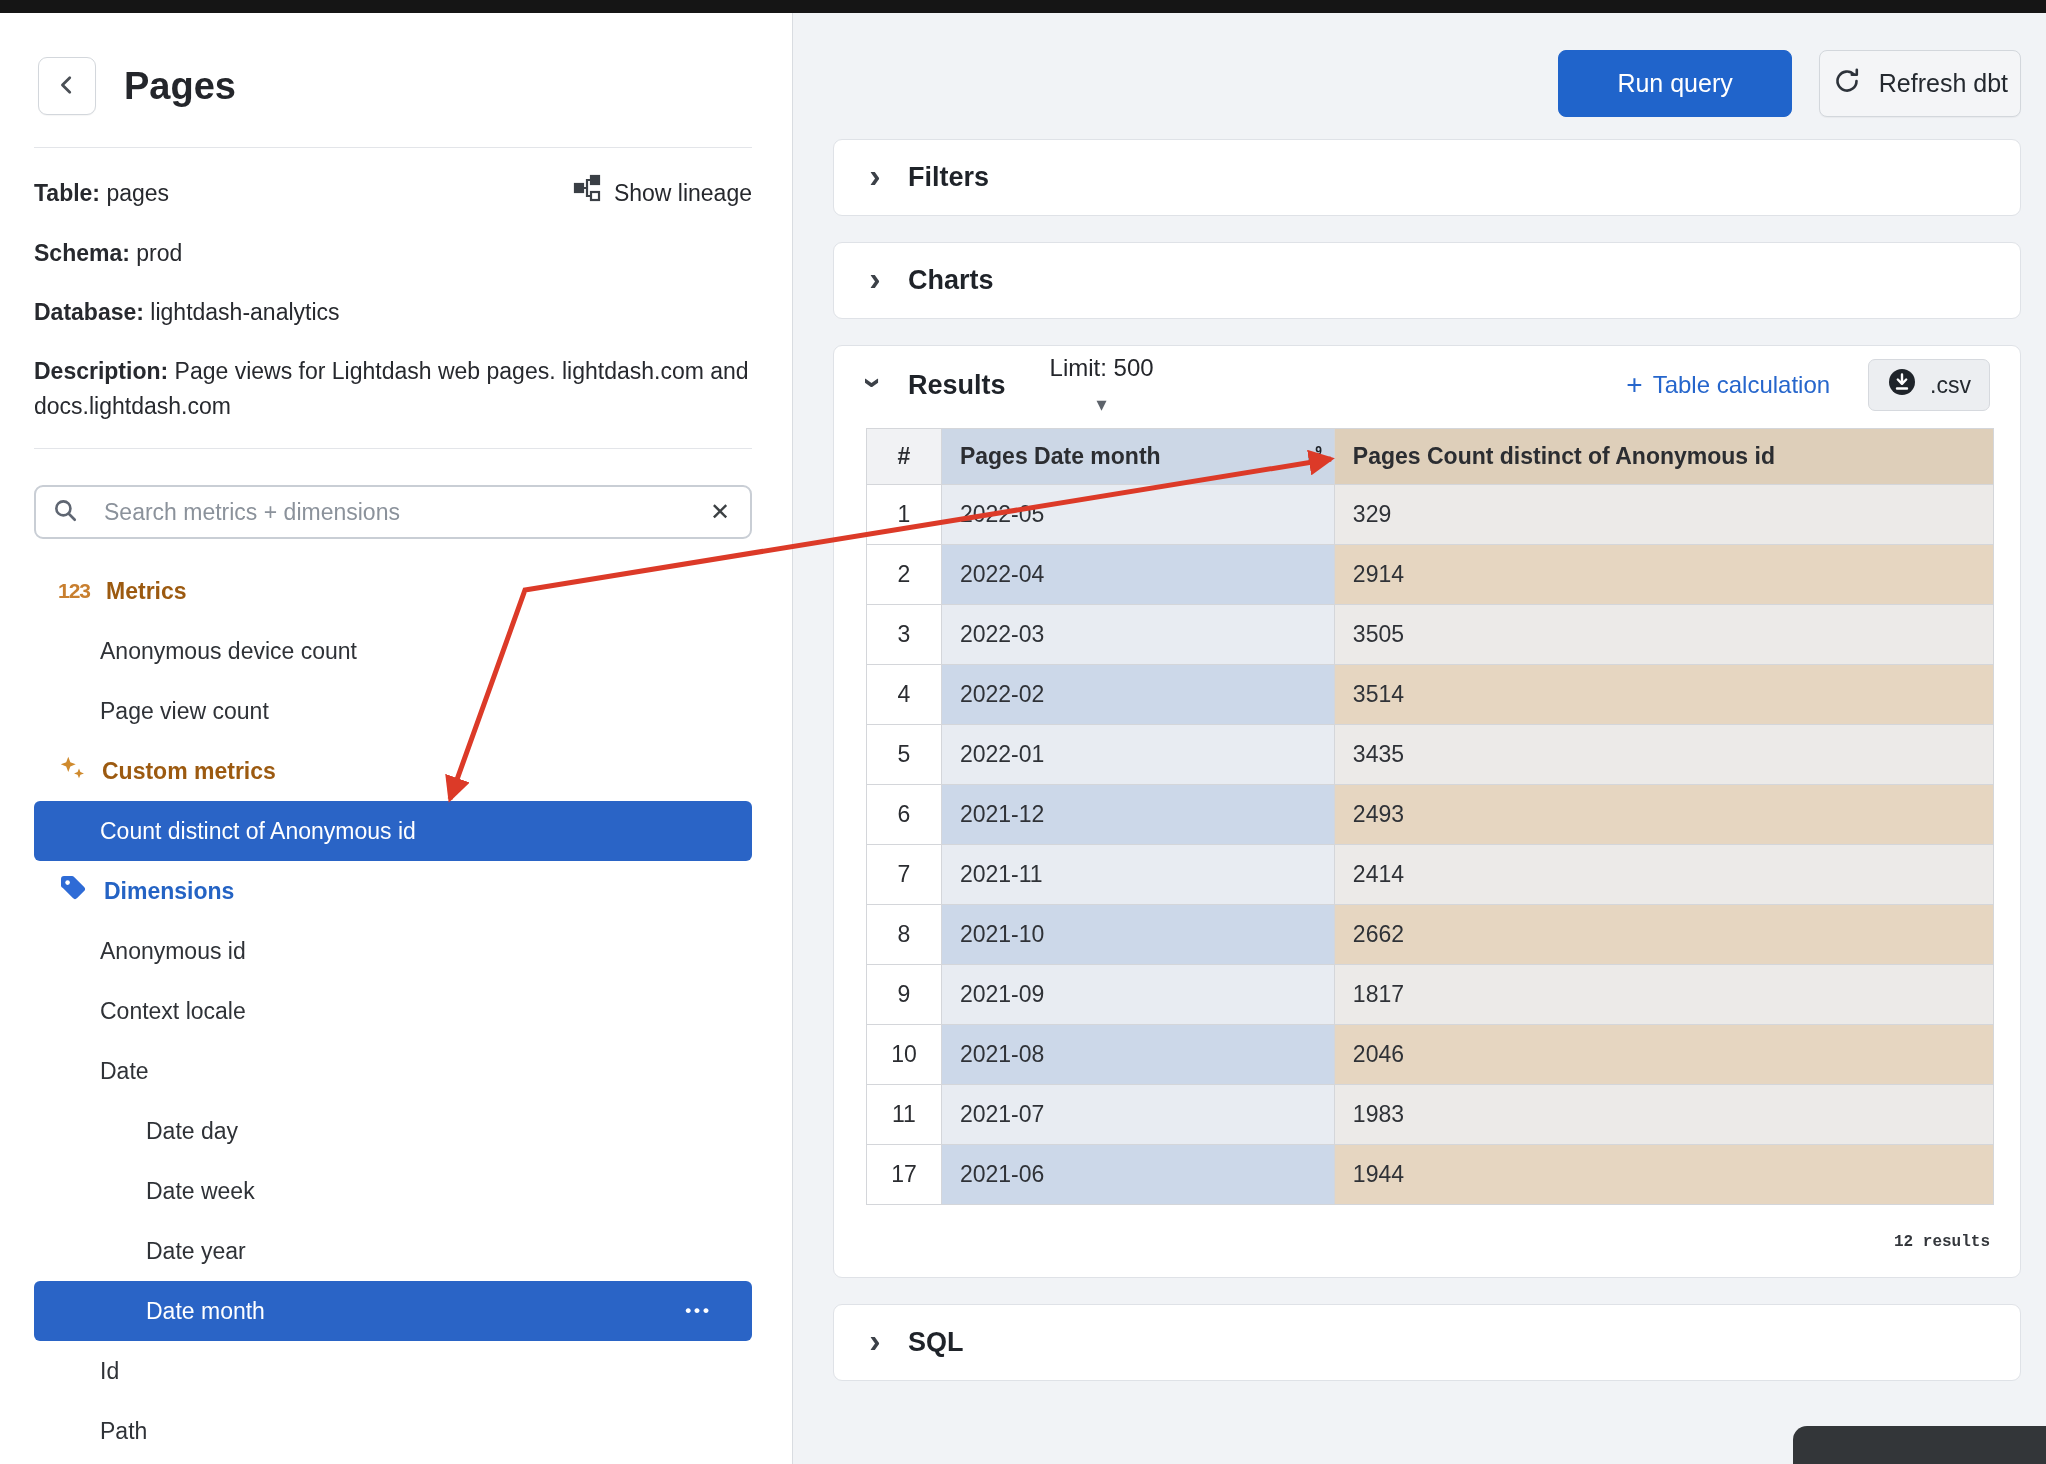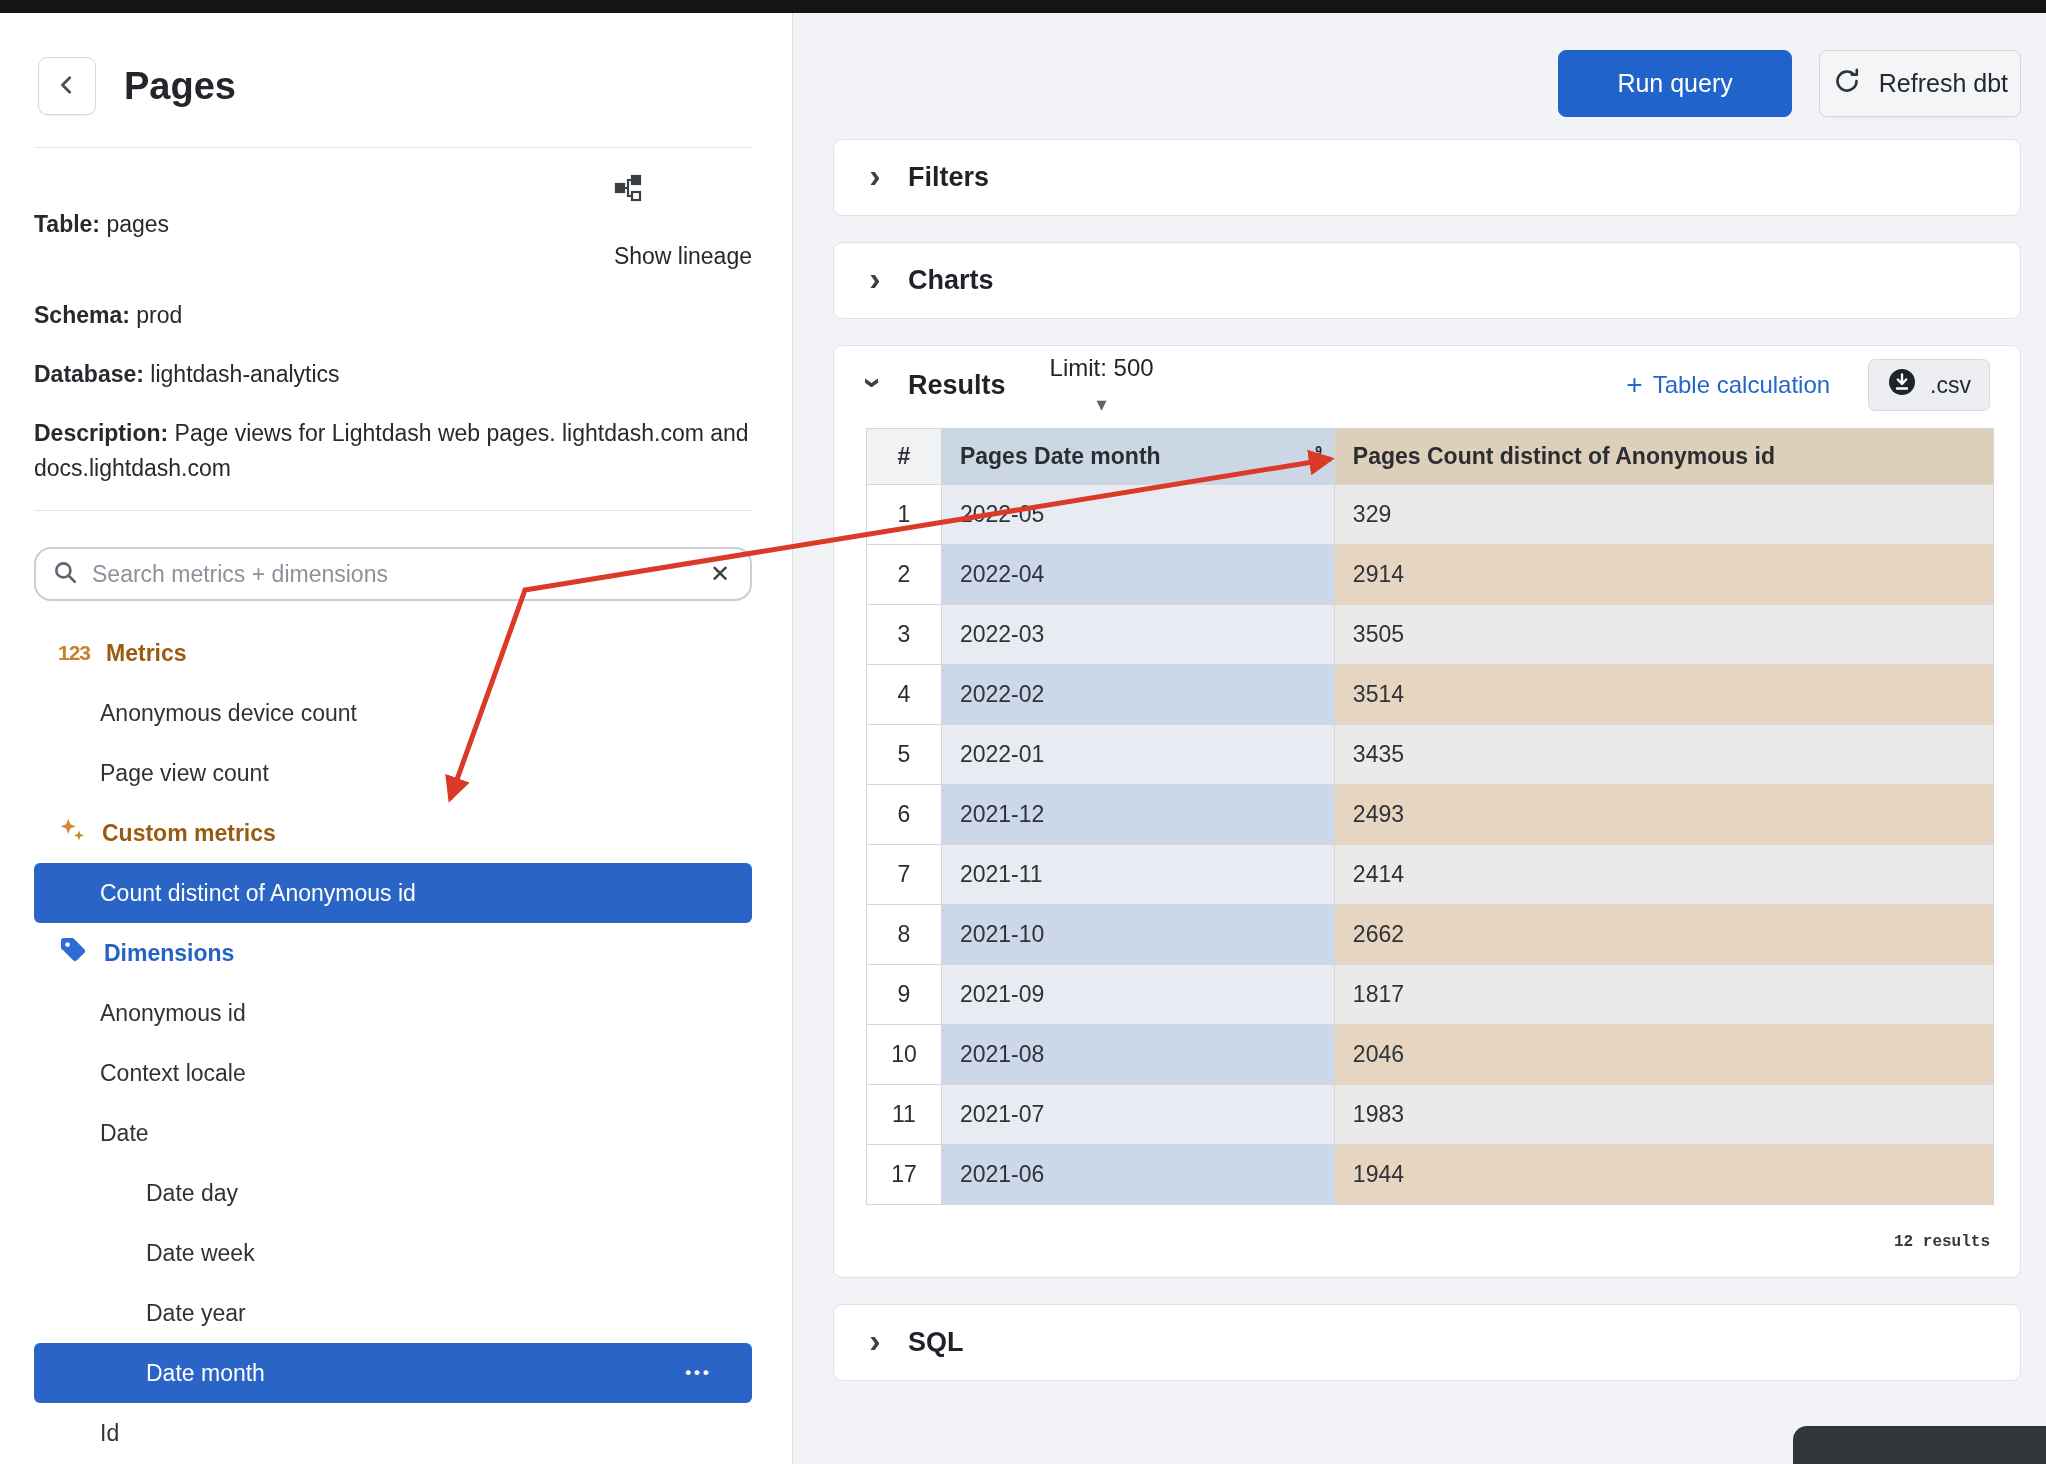--- a/index.html
+++ b/index.html
@@ -12,23 +12,23 @@
   
   .sidebar { width:793px; min-width:793px; background:#fff; border-right:1px solid #d9dce1; padding:44px 40px 0 34px; overflow:hidden; }
   .sidebar-header { display:flex; align-items:center; gap:28px; margin-bottom:32px; padding-left:4px; }
   .back-btn { width:58px; height:58px; border:1px solid #d3d7dc; border-radius:9px; background:#fff; display:flex; align-items:center; justify-content:center; cursor:pointer; box-shadow:0 1px 1px rgba(0,0,0,.04); }
   .page-title { font-size:38px; font-weight:700; color:#24262b; }
   .divider { border:none; border-top:1px solid #e3e5e9; }
   .meta { margin-top:26px; font-size:23px; line-height:35px; color:#27292e; }
   .meta-row { margin-bottom:24px; }
   .meta-row.first { display:flex; justify-content:space-between; align-items:center; }
   .meta .bold { font-weight:700; }
-  .lineage { display:flex; gap:27px; cursor:pointer; color:#26282d;flex-direction:column; }
+  .lineage { display:flex; align-items:center; gap:13px; cursor:pointer; color:#26282d; }
   .divider2 { margin-top:14px; }
-  .searchbox { margin-top:36px; margin-bottom:14px; height:54px; border:2px solid #c9ced5; border-radius:17px; display:flex; align-items:center; gap:14px; padding:0 16px; background:#fff; }
+  .searchbox { margin-top:36px; margin-bottom:14px; height:54px; border:2px solid #c9ced5; border-radius:9px; display:flex; align-items:center; gap:26px; padding:0 16px; background:#fff; }
   .searchbox input { flex:1; border:none; outline:none; font-size:23px; color:#333; background:transparent; }
   .searchbox input::placeholder { color:#8b929b; }
   .clear-x { font-size:24px; color:#3c4043; cursor:pointer; padding:0 4px; }
 
   .tree { margin-top:22px; font-size:23px; }
   .tree-section { height:60px; display:flex; align-items:center; gap:16px; padding-left:24px; font-weight:700; }
   .icon-123 { color:#c87f2f; font-weight:700; font-size:21px; letter-spacing:-1px; }
   .sec-orange { color:#9c5a10; }
   .sec-blue { color:#2463c4; }
   .tree-item { height:60px; display:flex; align-items:center; padding-left:66px; border-radius:6px; color:#2f3237; position:relative; cursor:pointer; }

